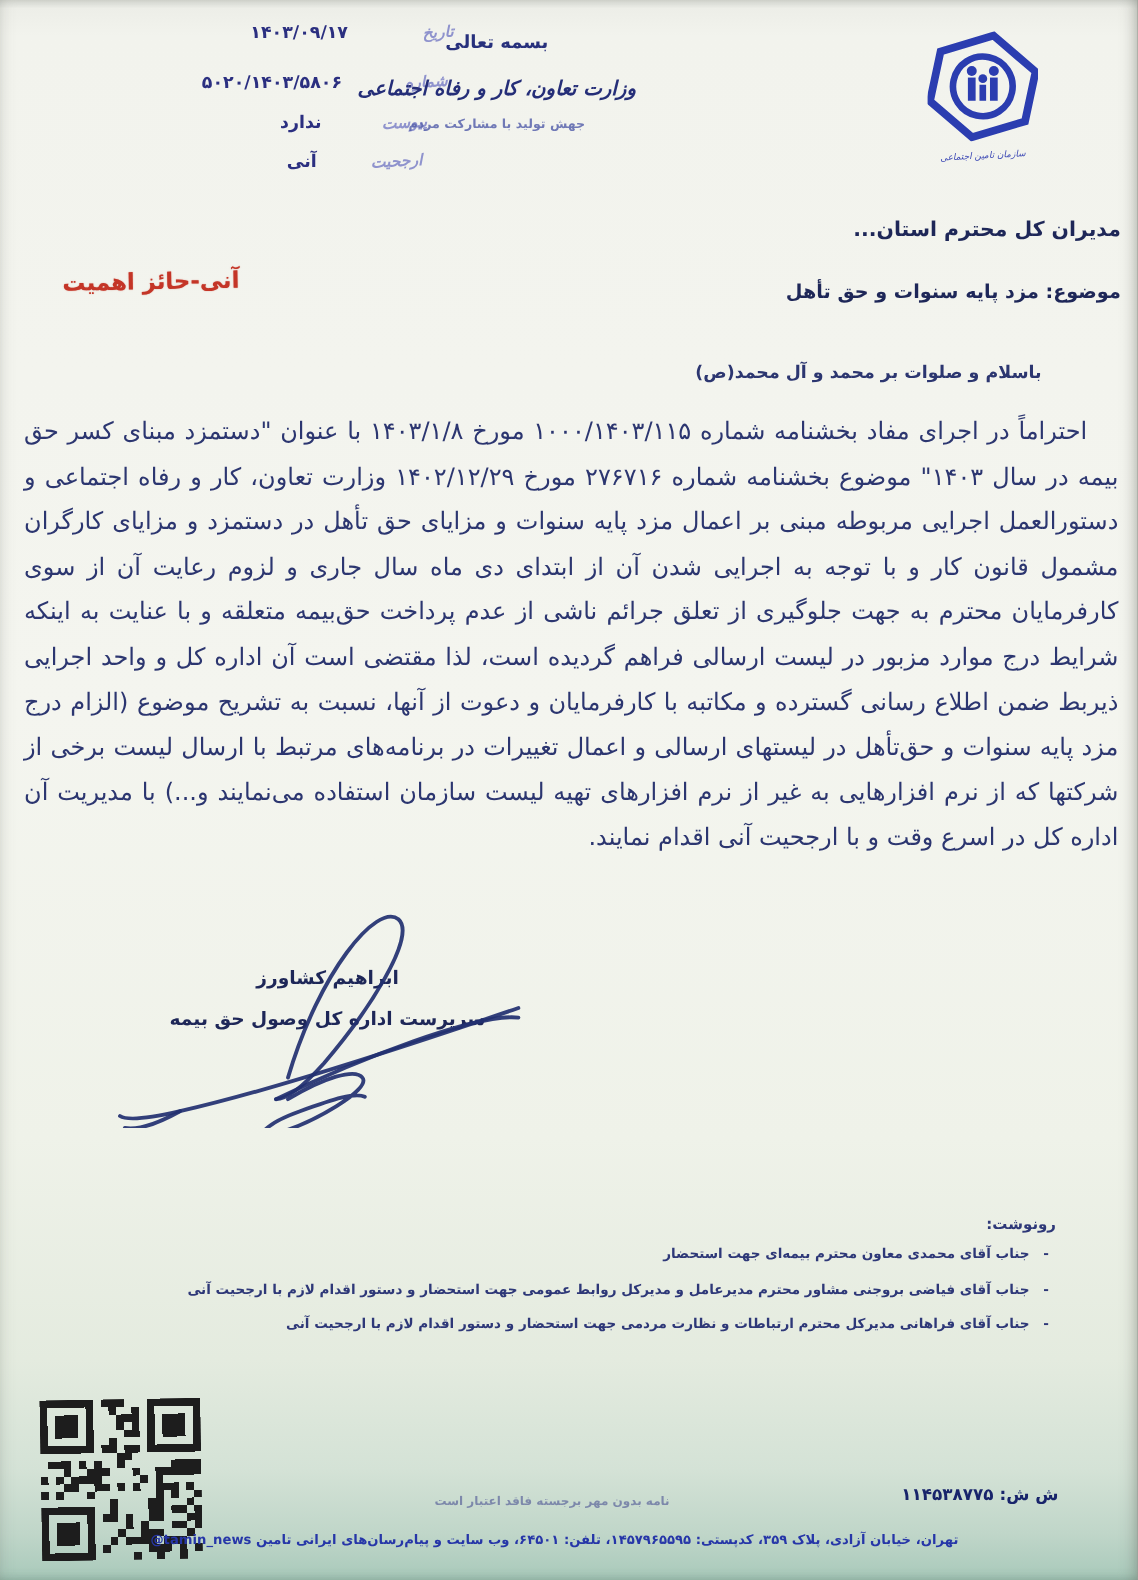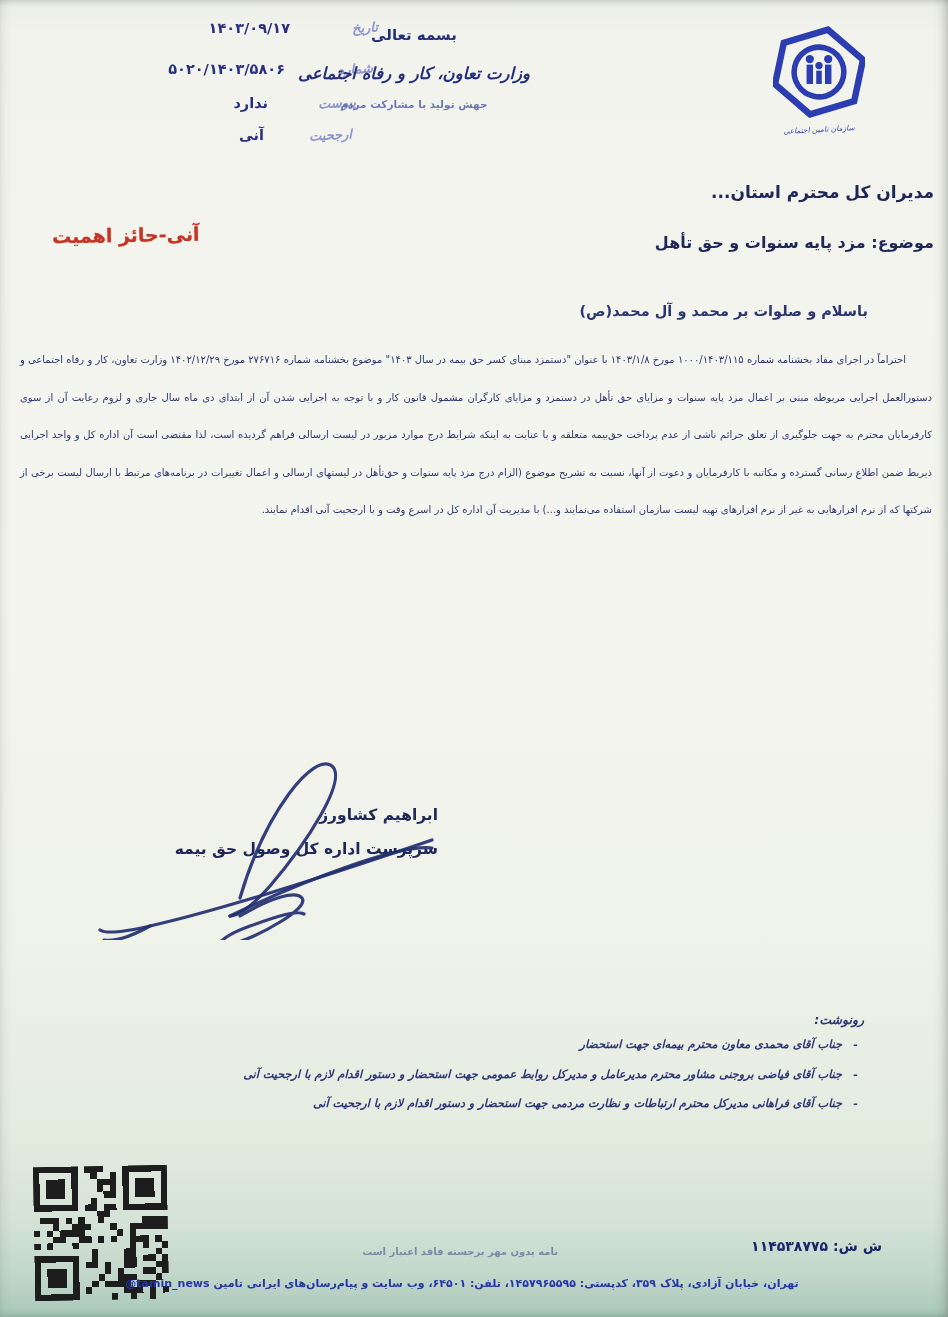--- a/index.html
+++ b/index.html
@@ -25,30 +25,30 @@
   .logo{position:absolute;top:26px;right:78px;width:102px;text-align:center;}
   .logo-caption{display:block;margin-top:3px;font-size:7.5px;color:#3d49b5;transform:rotate(-3deg);font-style:italic;}
   
   .recipient{position:absolute;top:182px;right:14px;font-size:17px;font-weight:bold;color:var(--heading_ink,#1e2758);margin-left:44px;}
   .subject{position:absolute;top:233px;right:14px;font-size:16px;font-weight:bold;color:var(--heading_ink,#1e2758);}
   
   .stamp{position:absolute;top:224px;left:52px;font-size:19px;font-weight:bold;color:var(--stamp_red,#c43527);
     transform:rotate(-1deg);letter-spacing:1px;text-shadow:0 0 1px rgba(196,53,39,.55);}
   
   .salutation{position:absolute;top:303px;right:80px;font-size:14.5px;font-weight:600;color:var(--ink,#2c3670);}
-  .body-text{position:absolute;top:341px;right:16px;left:20px;text-align:justify;font-size:10px;
+  .body-text{position:absolute;top:341px;right:16px;left:20px;text-align:justify;font-size:20px;
     line-height:37.6px;font-weight:500;color:var(--ink,#2c3670);text-indent:26px;}
   
-  .sig-block{position:absolute;top:806px;left:108px;width:330px;text-align:right;color:var(--heading_ink,#1e2758);}
+  .sig-block{position:absolute;top:806px;left:108px;width:330px;text-align:center;color:var(--heading_ink,#1e2758);}
   .sig-name{font-size:15.5px;font-weight:bold;}
   .sig-title{margin-top:16px;font-size:15.5px;font-weight:bold;}
   .sig-scrawl{position:absolute;top:740px;left:90px;pointer-events:none;}
   .sig-scrawl path{fill:none;stroke:#223070;stroke-width:3.2;stroke-linecap:round;opacity:.92;}
   
-  .cc{position:absolute;top:1012px;right:84px;width:820px;color:#2e3878;font-style:italic;}
+  .cc{position:absolute;top:1012px;right:68px;width:820px;color:#2e3878;}
   .cc-label{font-size:12.5px;font-weight:bold;}
   .cc-list{list-style:none;margin:9px 0 0;padding:0 6px 0 0;}
   .cc-list li{position:relative;padding-right:16px;margin-bottom:12px;font-size:11.3px;font-weight:bold;line-height:1.55;}
   .cc-list li::before{content:"-";position:absolute;right:0;top:0;}
   
   .qr{position:absolute;left:34px;top:1166px;width:134px;height:134px;transform:rotate(-1deg);}
   .qr svg{width:100%;height:100%;shape-rendering:crispEdges;}
   .tracking{position:absolute;top:1238px;right:66px;font-size:14px;font-weight:bold;color:#18246b;letter-spacing:1px;}
   .validity{position:absolute;top:1246px;right:390px;font-size:10px;font-weight:700;color:#6a74a2;opacity:.8;}
   .address{position:absolute;top:1277px;right:64px;left:40px;text-align:center;font-size:11px;font-weight:bold;color:var(--footer_blue,#2636a8);}

